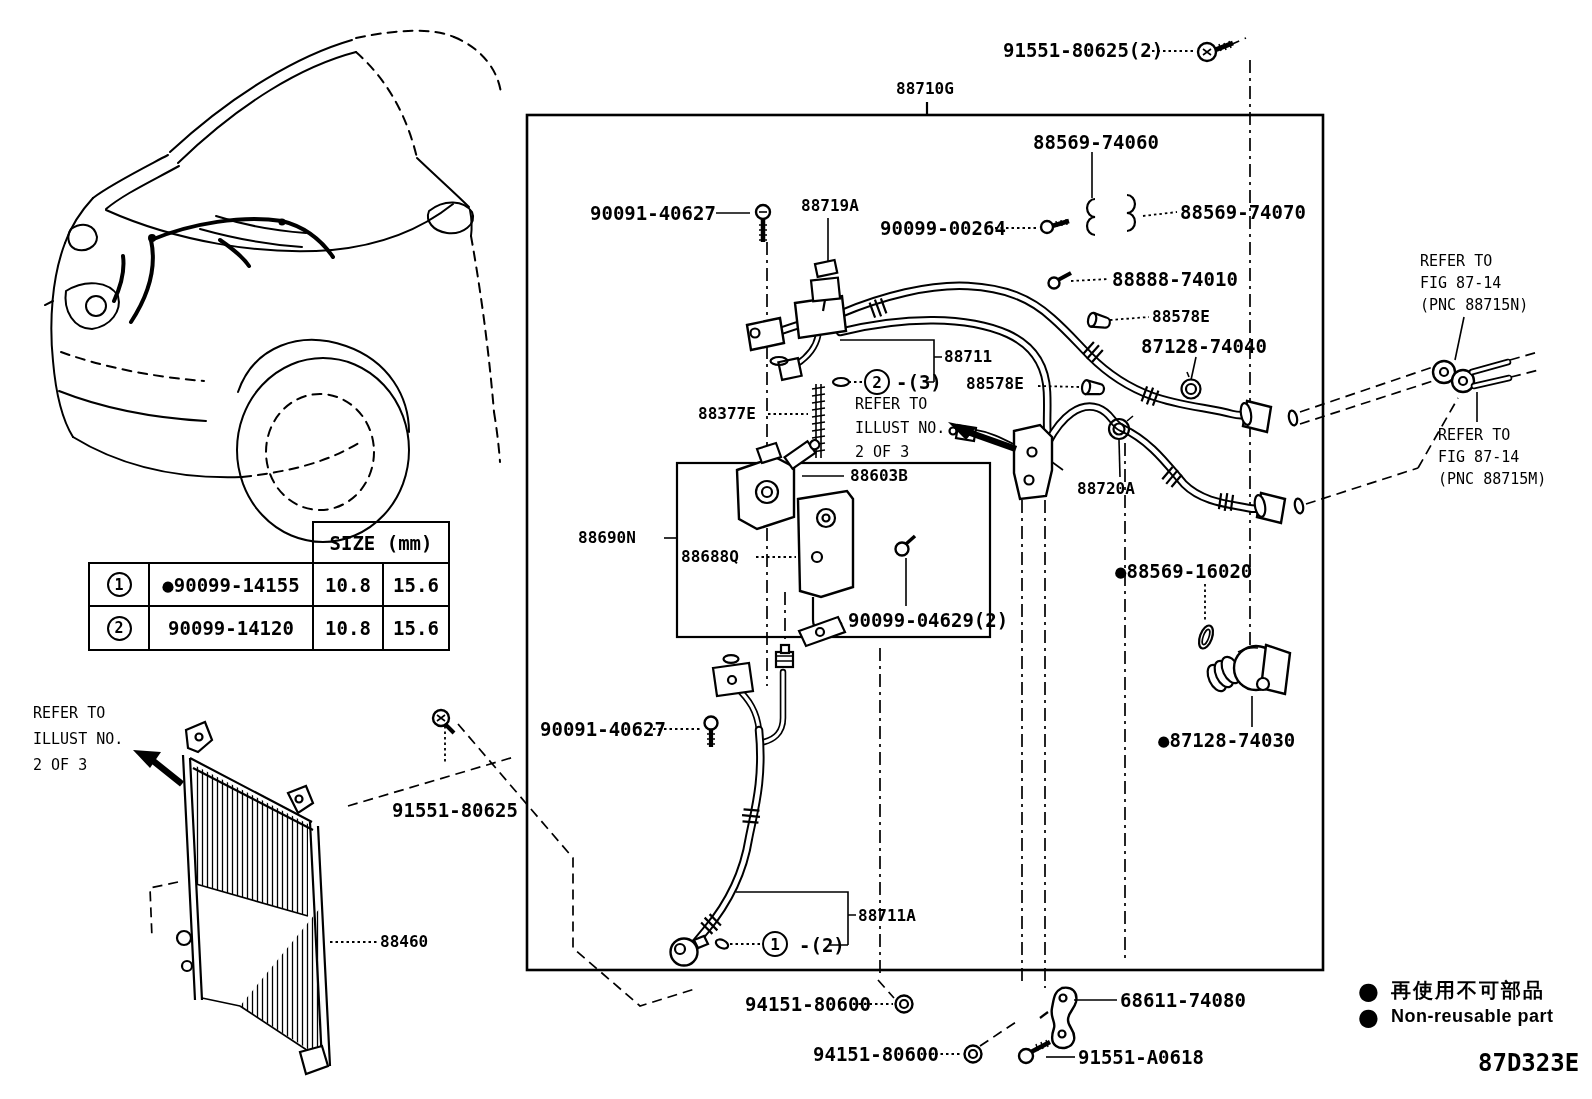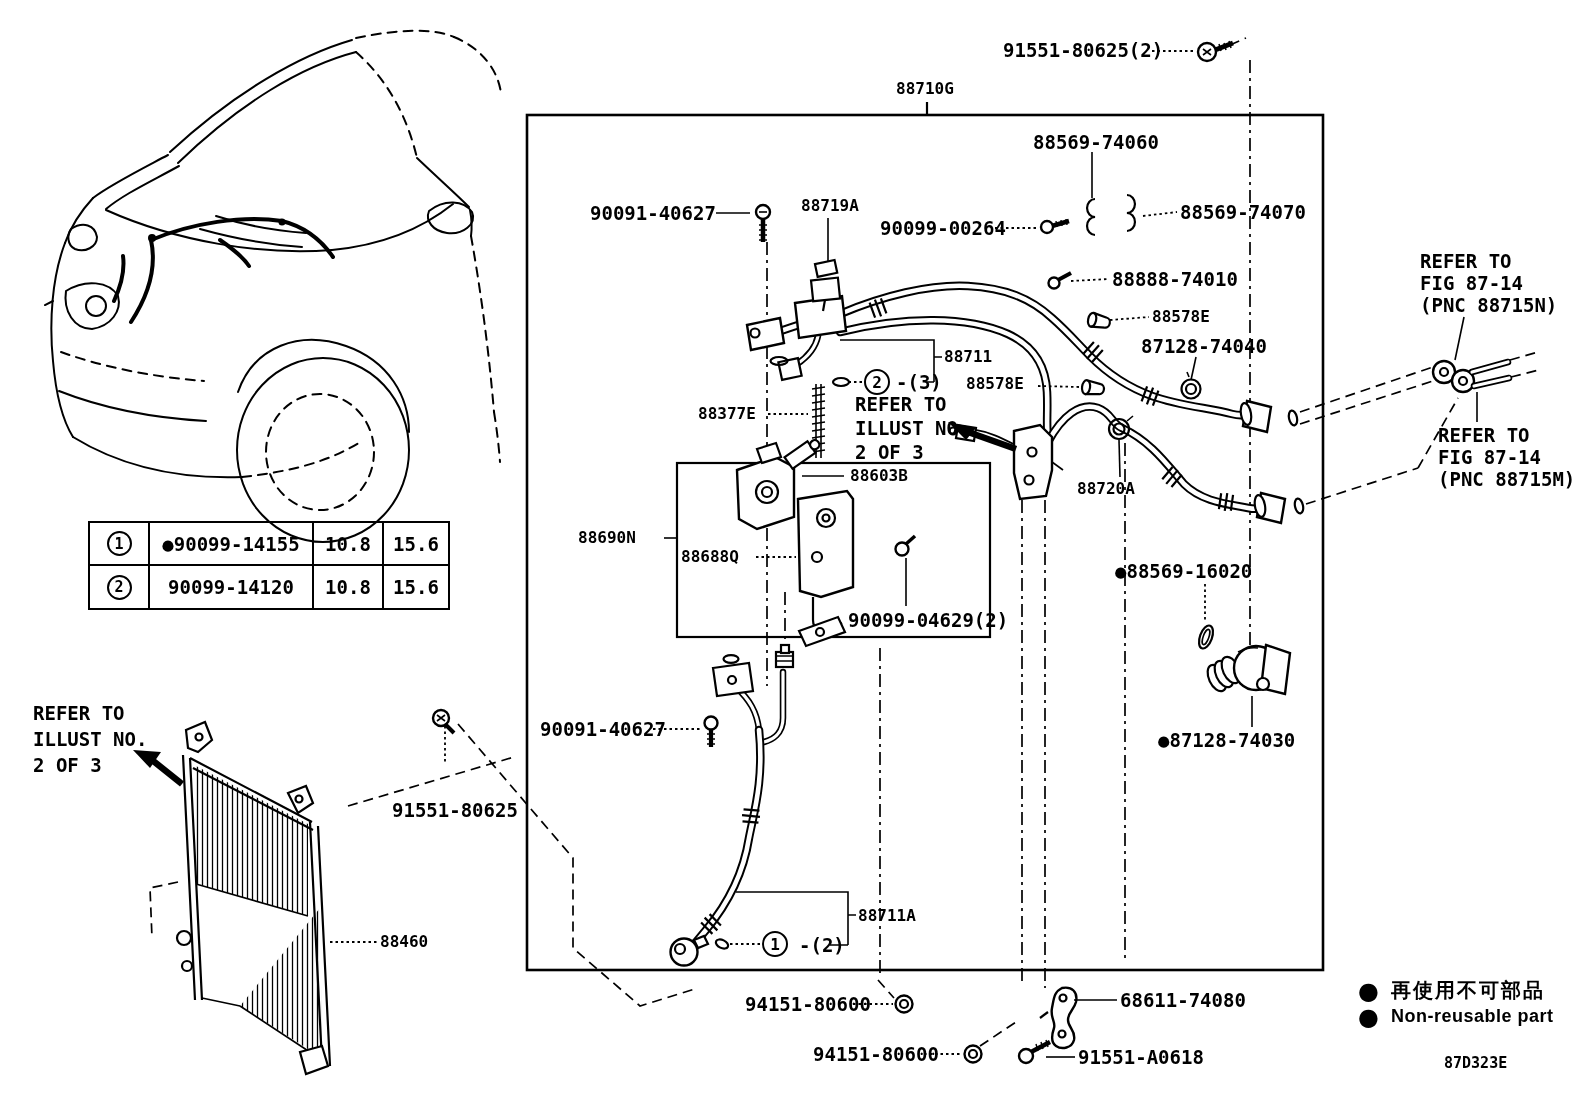--- a/index.html
+++ b/index.html
@@ -1,21 +1,21 @@
 <!DOCTYPE html>
 <html><head>
 <meta charset="utf-8">
 <style>
   html,body{margin:0;padding:0;background:#fff;}
   .stage{position:relative;width:1592px;height:1099px;background:#fff;overflow:hidden;
          font-family:"DejaVu Sans Mono",monospace;color:#000;}
   .art{position:absolute;left:0;top:0;}
   .lbl{position:absolute;font-weight:bold;font-size:19px;line-height:20px;white-space:nowrap;}
   .lbl.big{font-size:16px;}
-  .note{position:absolute;font-weight:bold;font-size:19px;line-height:23px;white-space:pre-line;}
+  .note{position:absolute;font-weight:normal;font-size:15px;line-height:23px;white-space:pre-line;}
   .circ{position:absolute;width:26px;height:26px;border:2.5px solid #000;border-radius:50%;
         display:flex;align-items:center;justify-content:center;font-size:16px;font-weight:bold;
         background:#fff;box-sizing:border-box;}
   .circ-s{display:inline-flex;width:25px;height:25px;border:2.2px solid #000;border-radius:50%;
         align-items:center;justify-content:center;font-size:15px;font-weight:bold;box-sizing:border-box;}
   table.size-table{position:absolute;left:88px;top:521px;border-collapse:collapse;
         font-weight:bold;font-size:19px;table-layout:fixed;}
   table.size-table td{border:2.5px solid #000;text-align:center;padding:0;}
   table.size-table td.nob{border:none;}
   .legend-row{position:absolute;display:flex;align-items:center;gap:12px;}
@@ -438,20 +438,24 @@
 <div class="lbl" style="left:1078px;top:1047px">91551-A0618</div>
 
 <table class="size-table">
   <colgroup>
         <col style="width:60px">
         <col style="width:164px">
         <col style="width:70px">
         <col style="width:66px">
       </colgroup>
   <tbody>
+        <tr style="height:41px">
+    <td class="nob" colspan="2"></td>
+    <td colspan="2">SIZE (mm)</td>
+  </tr>
   <tr style="height:43px">
     <td><span class="circ-s">1</span></td>
     <td>●90099-14155</td>
     <td>10.8</td>
     <td>15.6</td>
   </tr>
   <tr style="height:44px">
     <td><span class="circ-s">2</span></td>
     <td>90099-14120</td>
     <td>10.8</td>
@@ -461,15 +465,15 @@
     </table>
 
 <div class="legend-row" style="left:1358px;top:977px">
   <span class="legend-bullet">●</span>
   <span class="legend-jp">再使用不可部品</span>
 </div>
 <div class="legend-row" style="left:1358px;top:1006px">
   <span class="legend-bullet">●</span>
   <span class="legend-en">Non-reusable part</span>
 </div>
-<div class="lbl" style="left:1444px;top:1053px;font-size:15px">87D323E</div>
+<div class="lbl" style="left:1478px;top:1053px;font-size:24px">87D323E</div>
 
 </div>
 
 </body></html>

